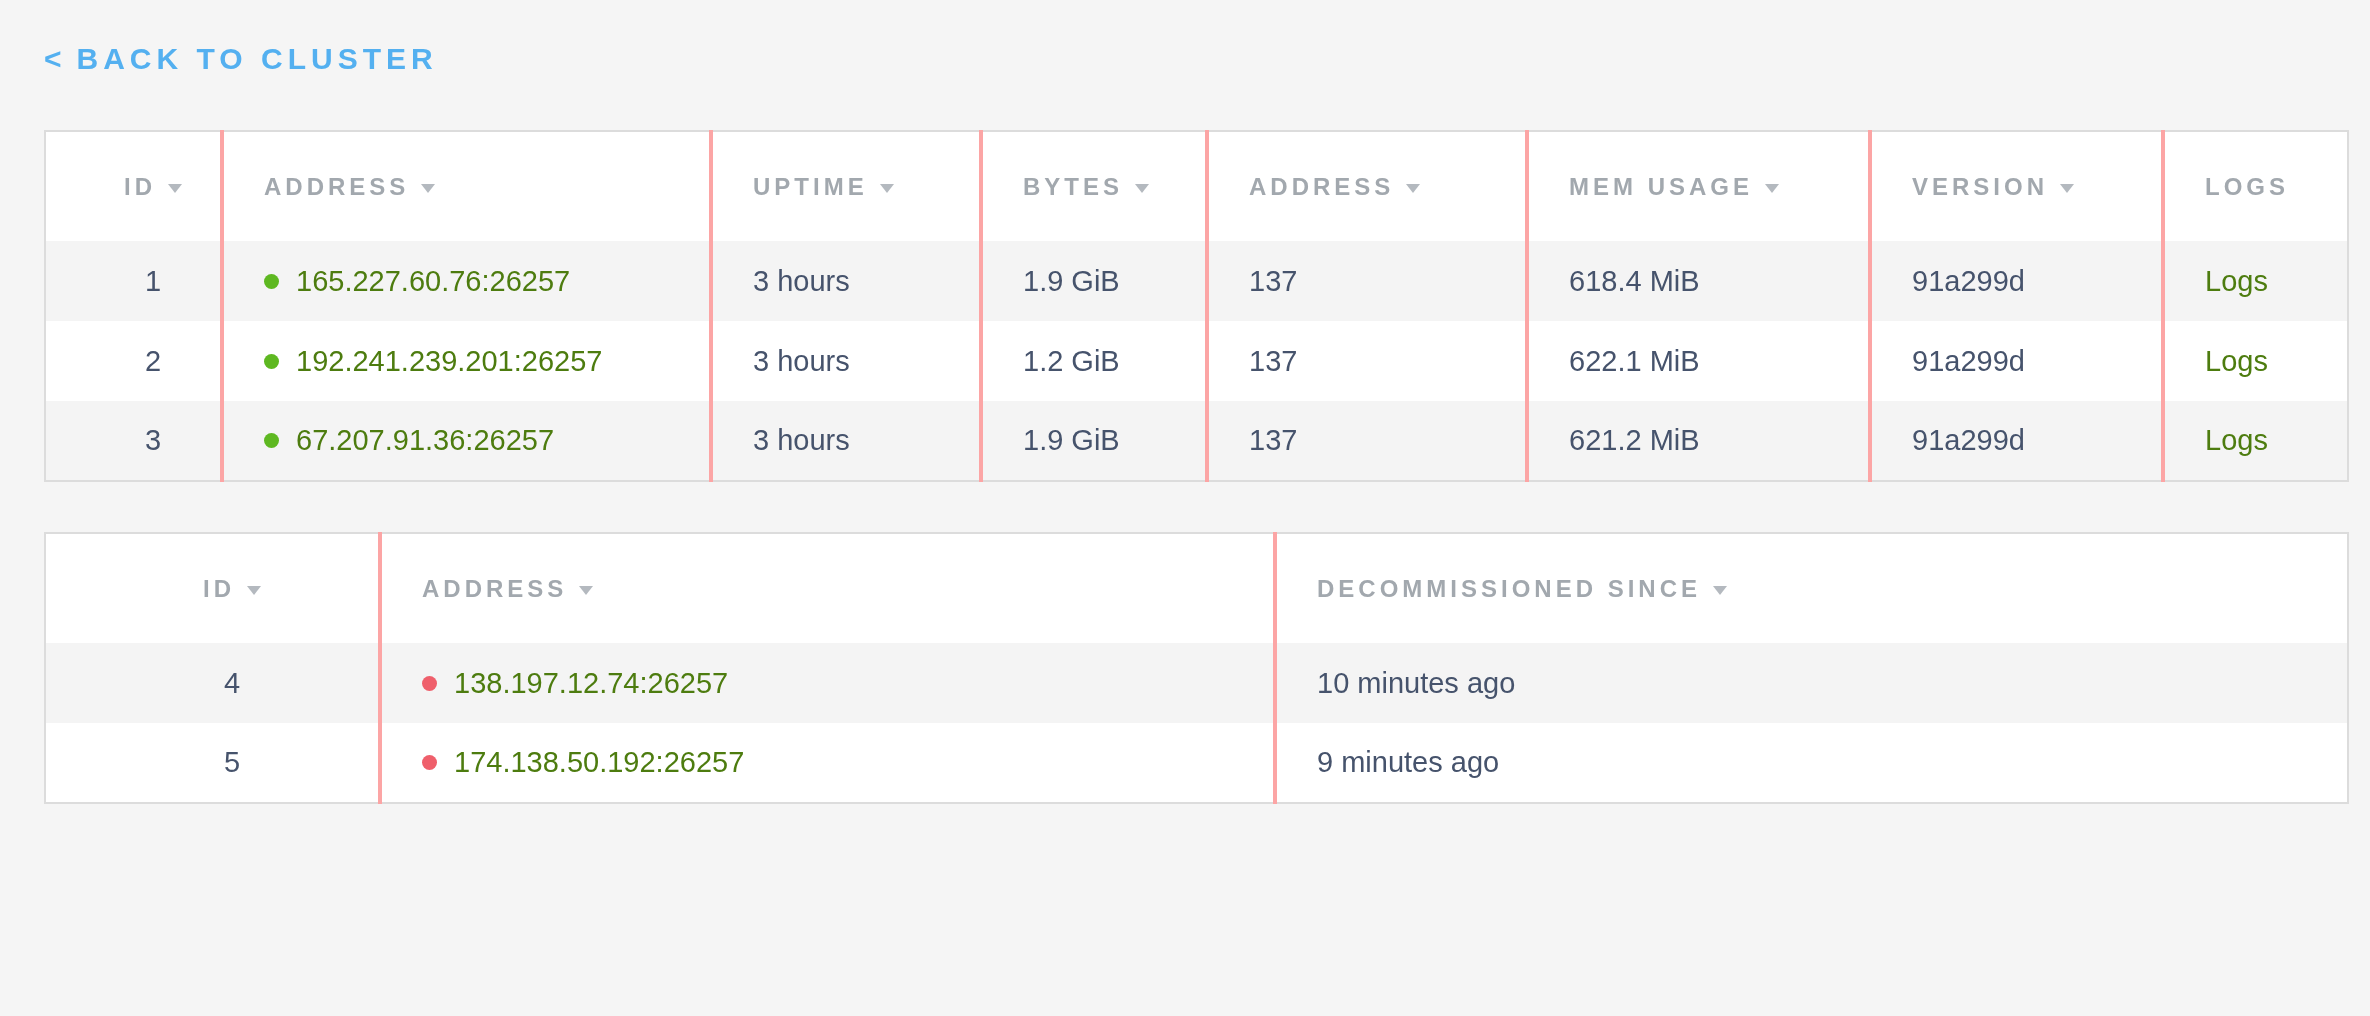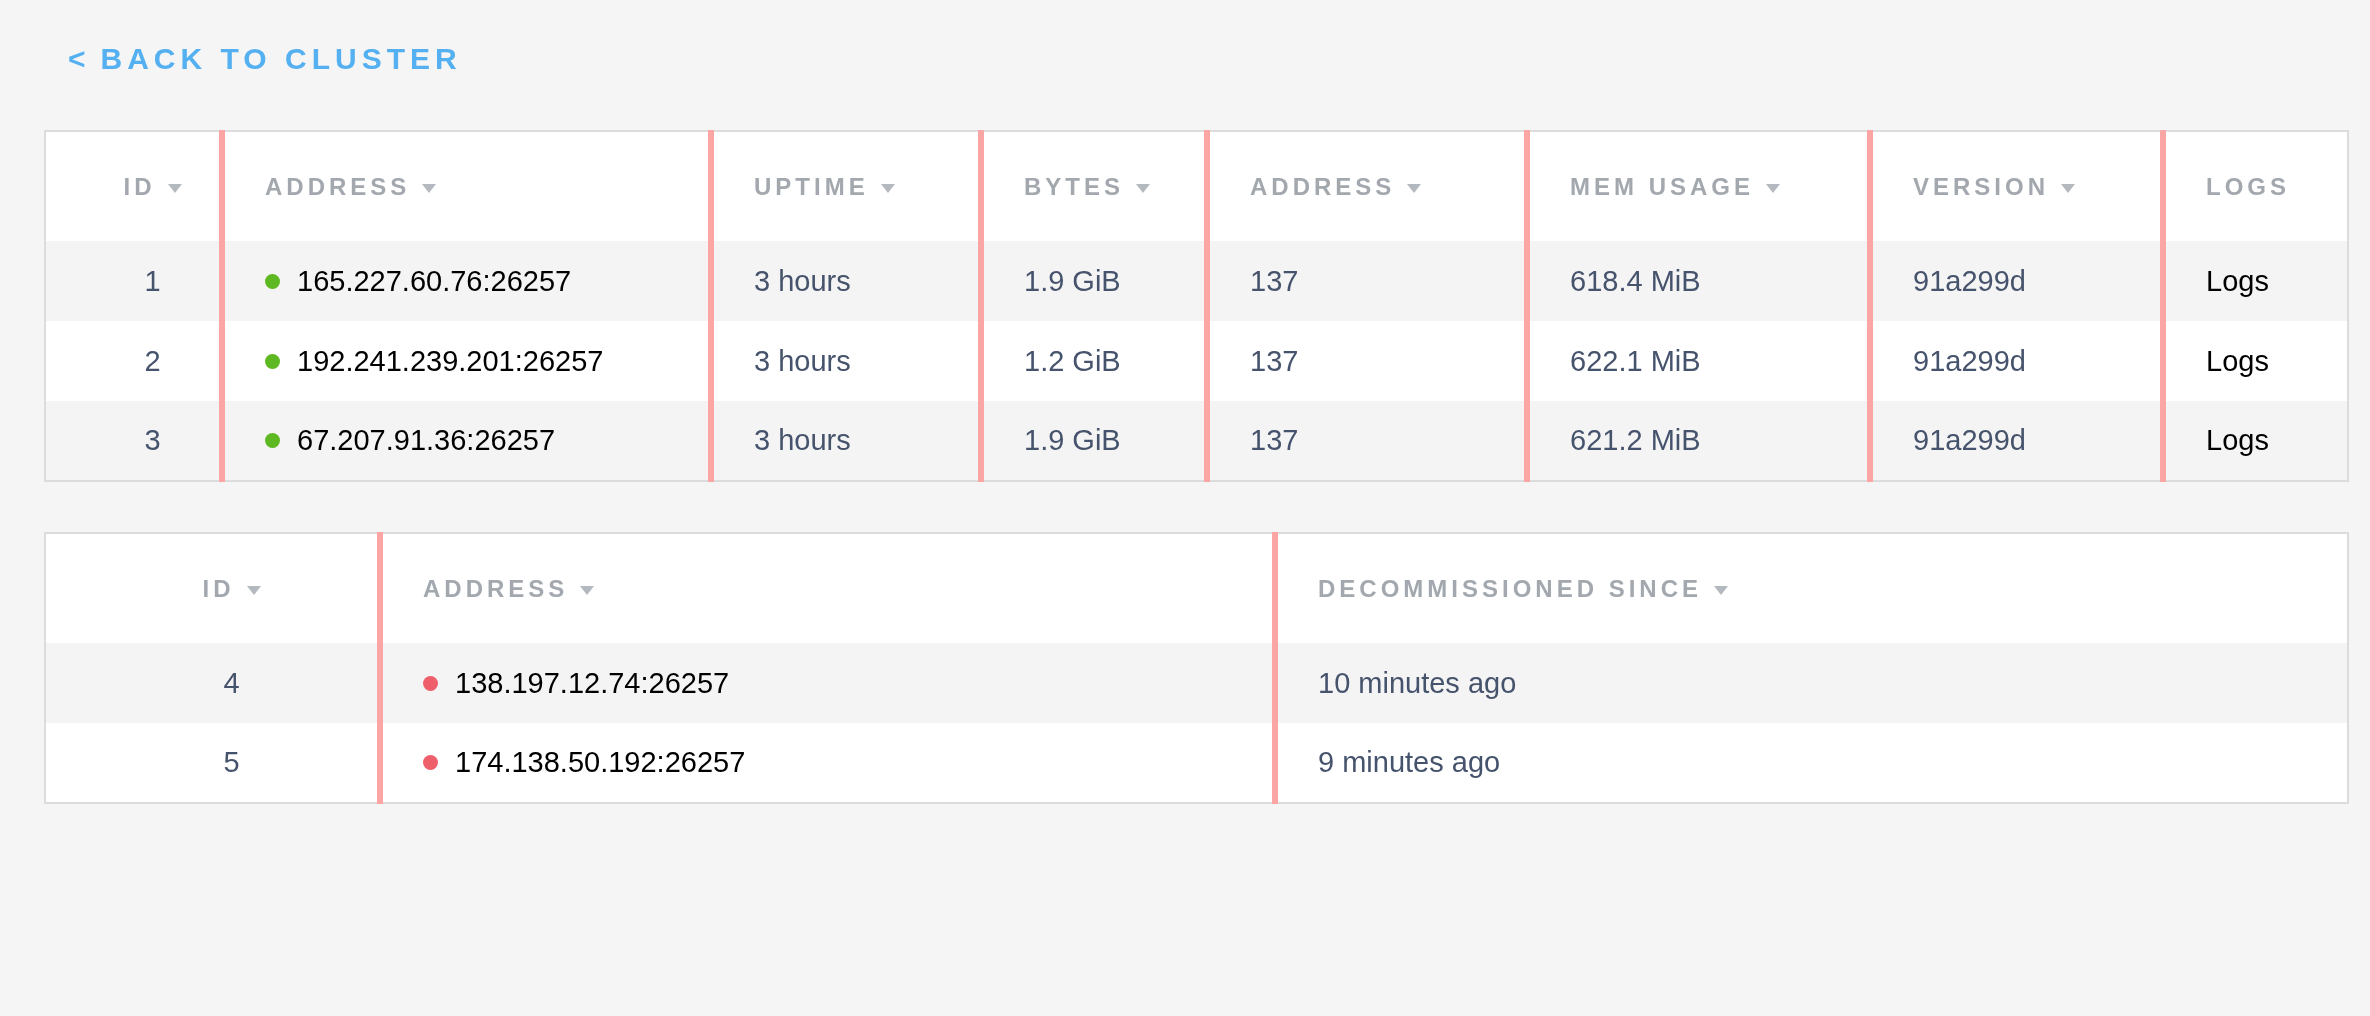--- a/index.html
+++ b/index.html
@@ -9,21 +9,21 @@
     width: 2370px;
     height: 1016px;
     background: #f5f5f5;
     font-family: "Liberation Sans", sans-serif;
     overflow: hidden;
   }
   .page { width: 2370px; height: 1016px; }
 
   .back-link {
     display: inline-block;
-    margin: 42px 0 0 68px;
+    margin: 42px 0 0 44px;
     font-size: 30px;
     font-weight: 700;
     letter-spacing: 5px;
     color: #54b0f0;
     text-decoration: none;
     line-height: 34px;
   }
   .back-link .chev { margin-right: 10px; }
 
   h2.section-title {
@@ -39,21 +39,21 @@
     border-collapse: collapse;
     table-layout: fixed;
     width: 2303px;
     margin: 54px 0 0 44px;
     background: #ffffff;
     border: 2px solid #dcdcdc;
   }
   table.decomm { margin-top: 50px; }
 
   th, td {
-    border-left: 6px solid #fca5a5;
+    border-left: 4px solid #fca5a5;
     padding: 0 0 0 40px;
     text-align: left;
     vertical-align: middle;
     white-space: nowrap;
     overflow: hidden;
   }
   th:first-child, td:first-child { border-left: none; text-align: center; }
 
   thead th {
     height: 110px;
@@ -79,21 +79,21 @@
 
   .dot {
     display: inline-block;
     width: 15px; height: 15px;
     border-radius: 50%;
     margin-right: 17px;
     vertical-align: 2px;
   }
 
   a.cell-link {
-    color: #000000;
+    color: #4d7c0f;
     text-decoration: none;
     font-size: 29px;
   }
 </style>
 </head>
 <body>
 
 <div class="page">
 
   <a class="back-link" href="#"><span class="chev">&lt;</span><span>BACK TO CLUSTER</span></a>

